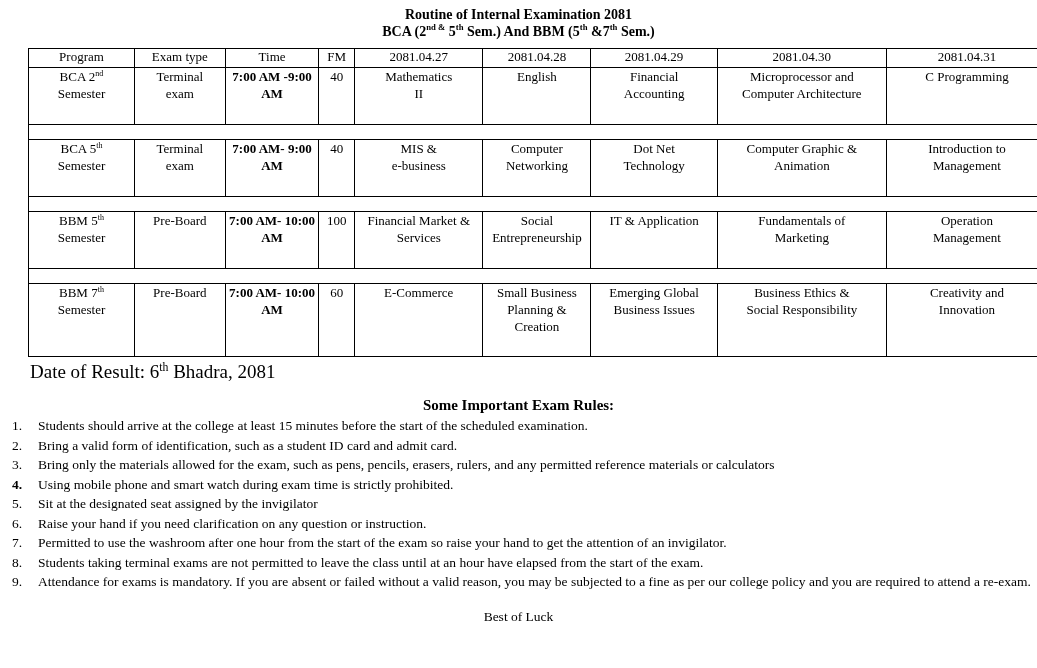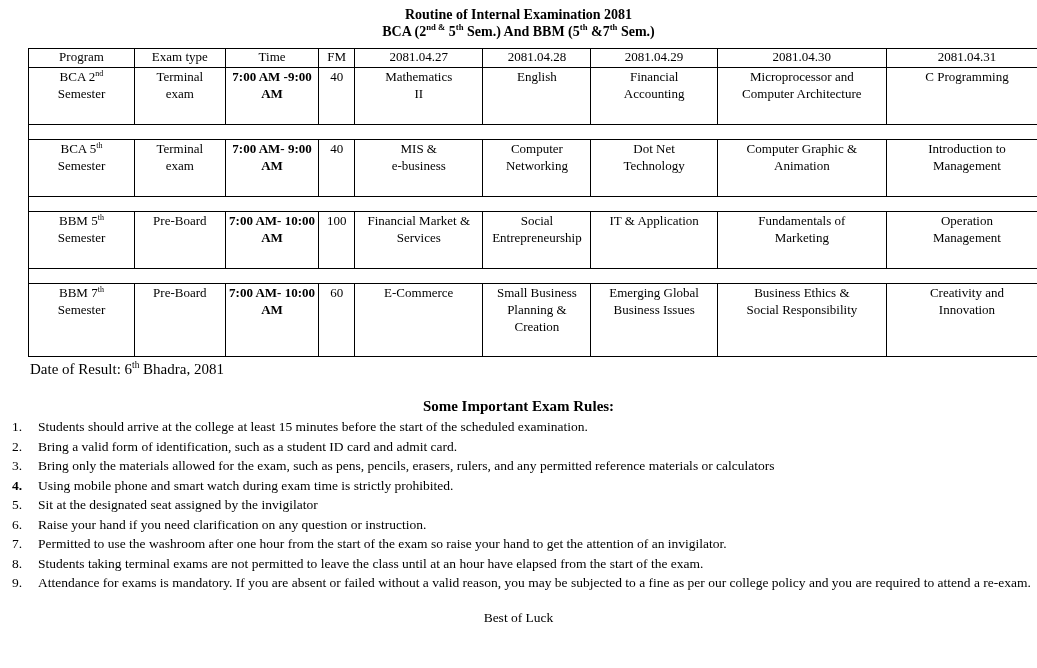--- a/index.html
+++ b/index.html
@@ -25,23 +25,23 @@
     padding: 1px 2px; line-height: 1.3;
     overflow: hidden;
   }
   table.routine th { font-weight: normal; font-size: 13px; height: 19px; padding: 0 2px; }
   tr.content-row { height: 57px; }
   tr.content-row.tall { height: 73px; padding-left: 38px; }
   tr.spacer-row { height: 15px; }
   td.wrap { white-space: pre-line; }
   td.time-cell { font-weight: bold; white-space: pre-line; }
 
-  .result-date { font-size: 15px; margin: 4px 0 0 30px; }
-
-  .rules { margin-top: 20px; }
+  .result-date { font-size: 19px; margin: 4px 0 0 30px; }
+
+  .rules { margin-top: 14px; }
   .rules-heading { text-align: center; font-weight: bold; font-size: 15px; margin-bottom: 2px; }
   .rule-item { display: flex; font-size: 13.5px; line-height: 19.5px; padding-left: 12px; }
   .rule-num { width: 26px; flex: 0 0 26px; }
   .rule-text { flex: 1; }
   .rule-item.bold-item .rule-num, .rule-item.bold-item .rule-text { font-weight: bold; }
   .rule-text b { font-weight: normal; }
 
   .closing { text-align: center; font-size: 13.5px; margin-top: 17px; }
 </style>
 </head>

